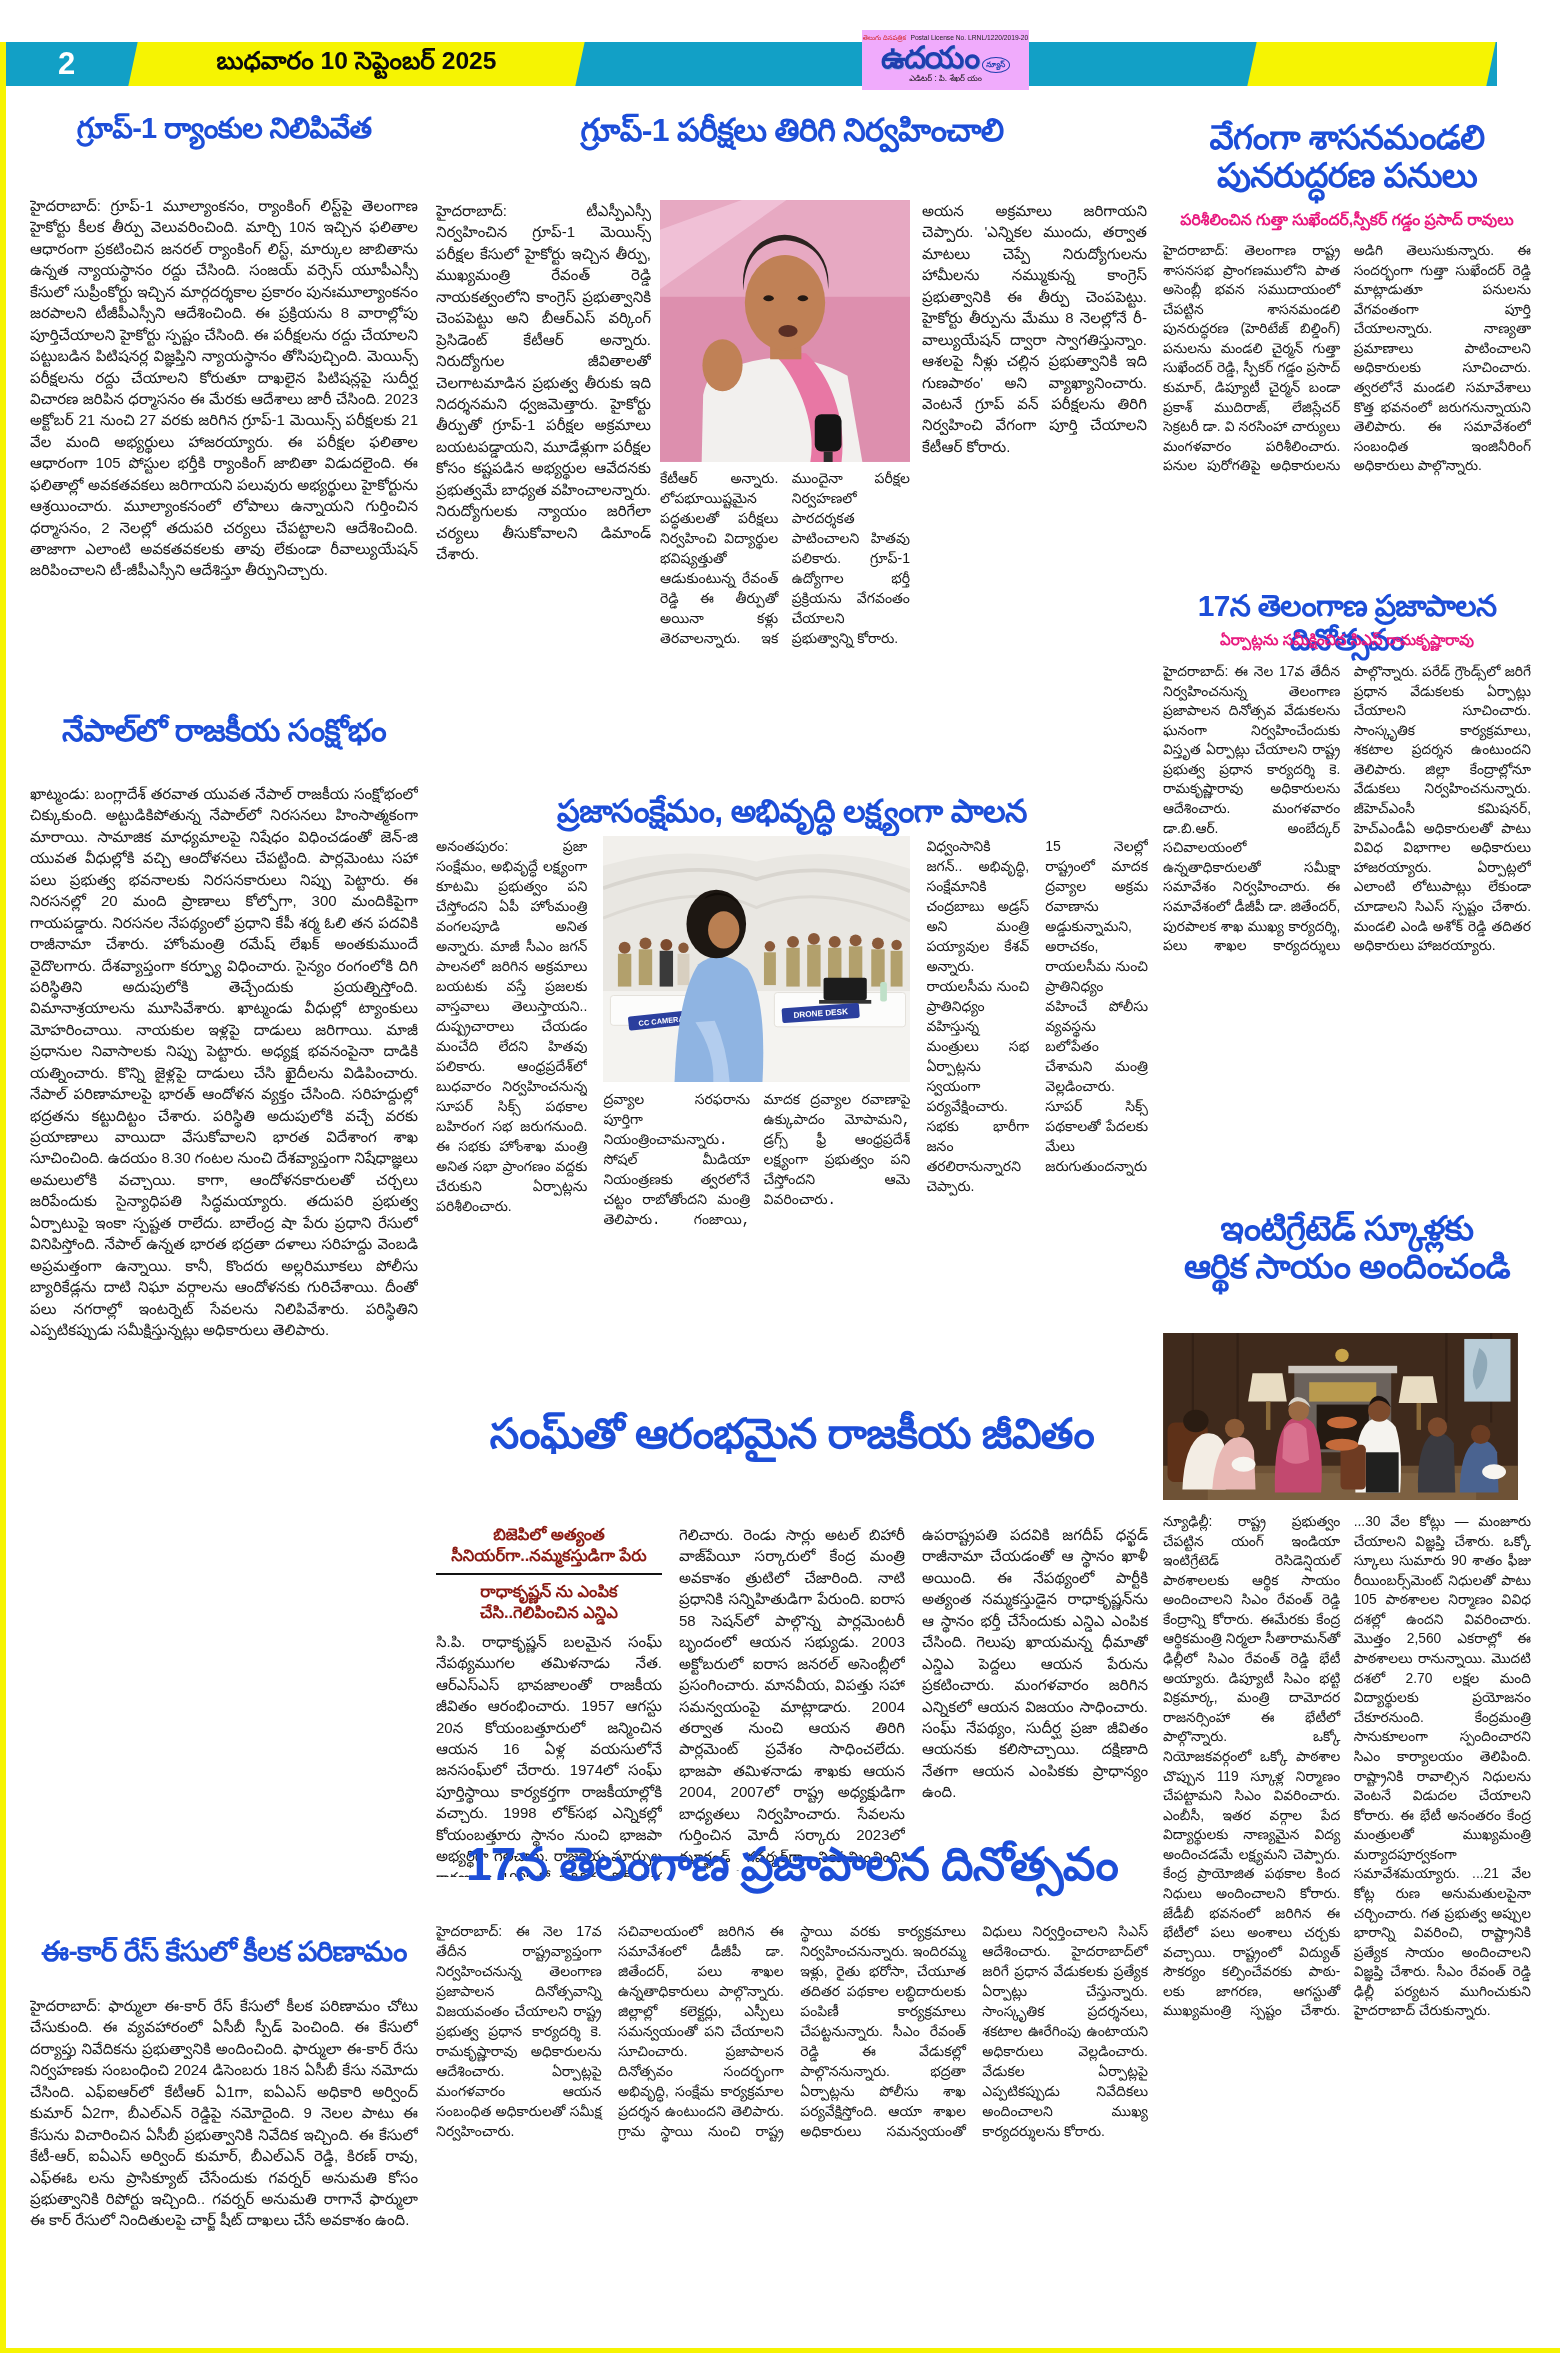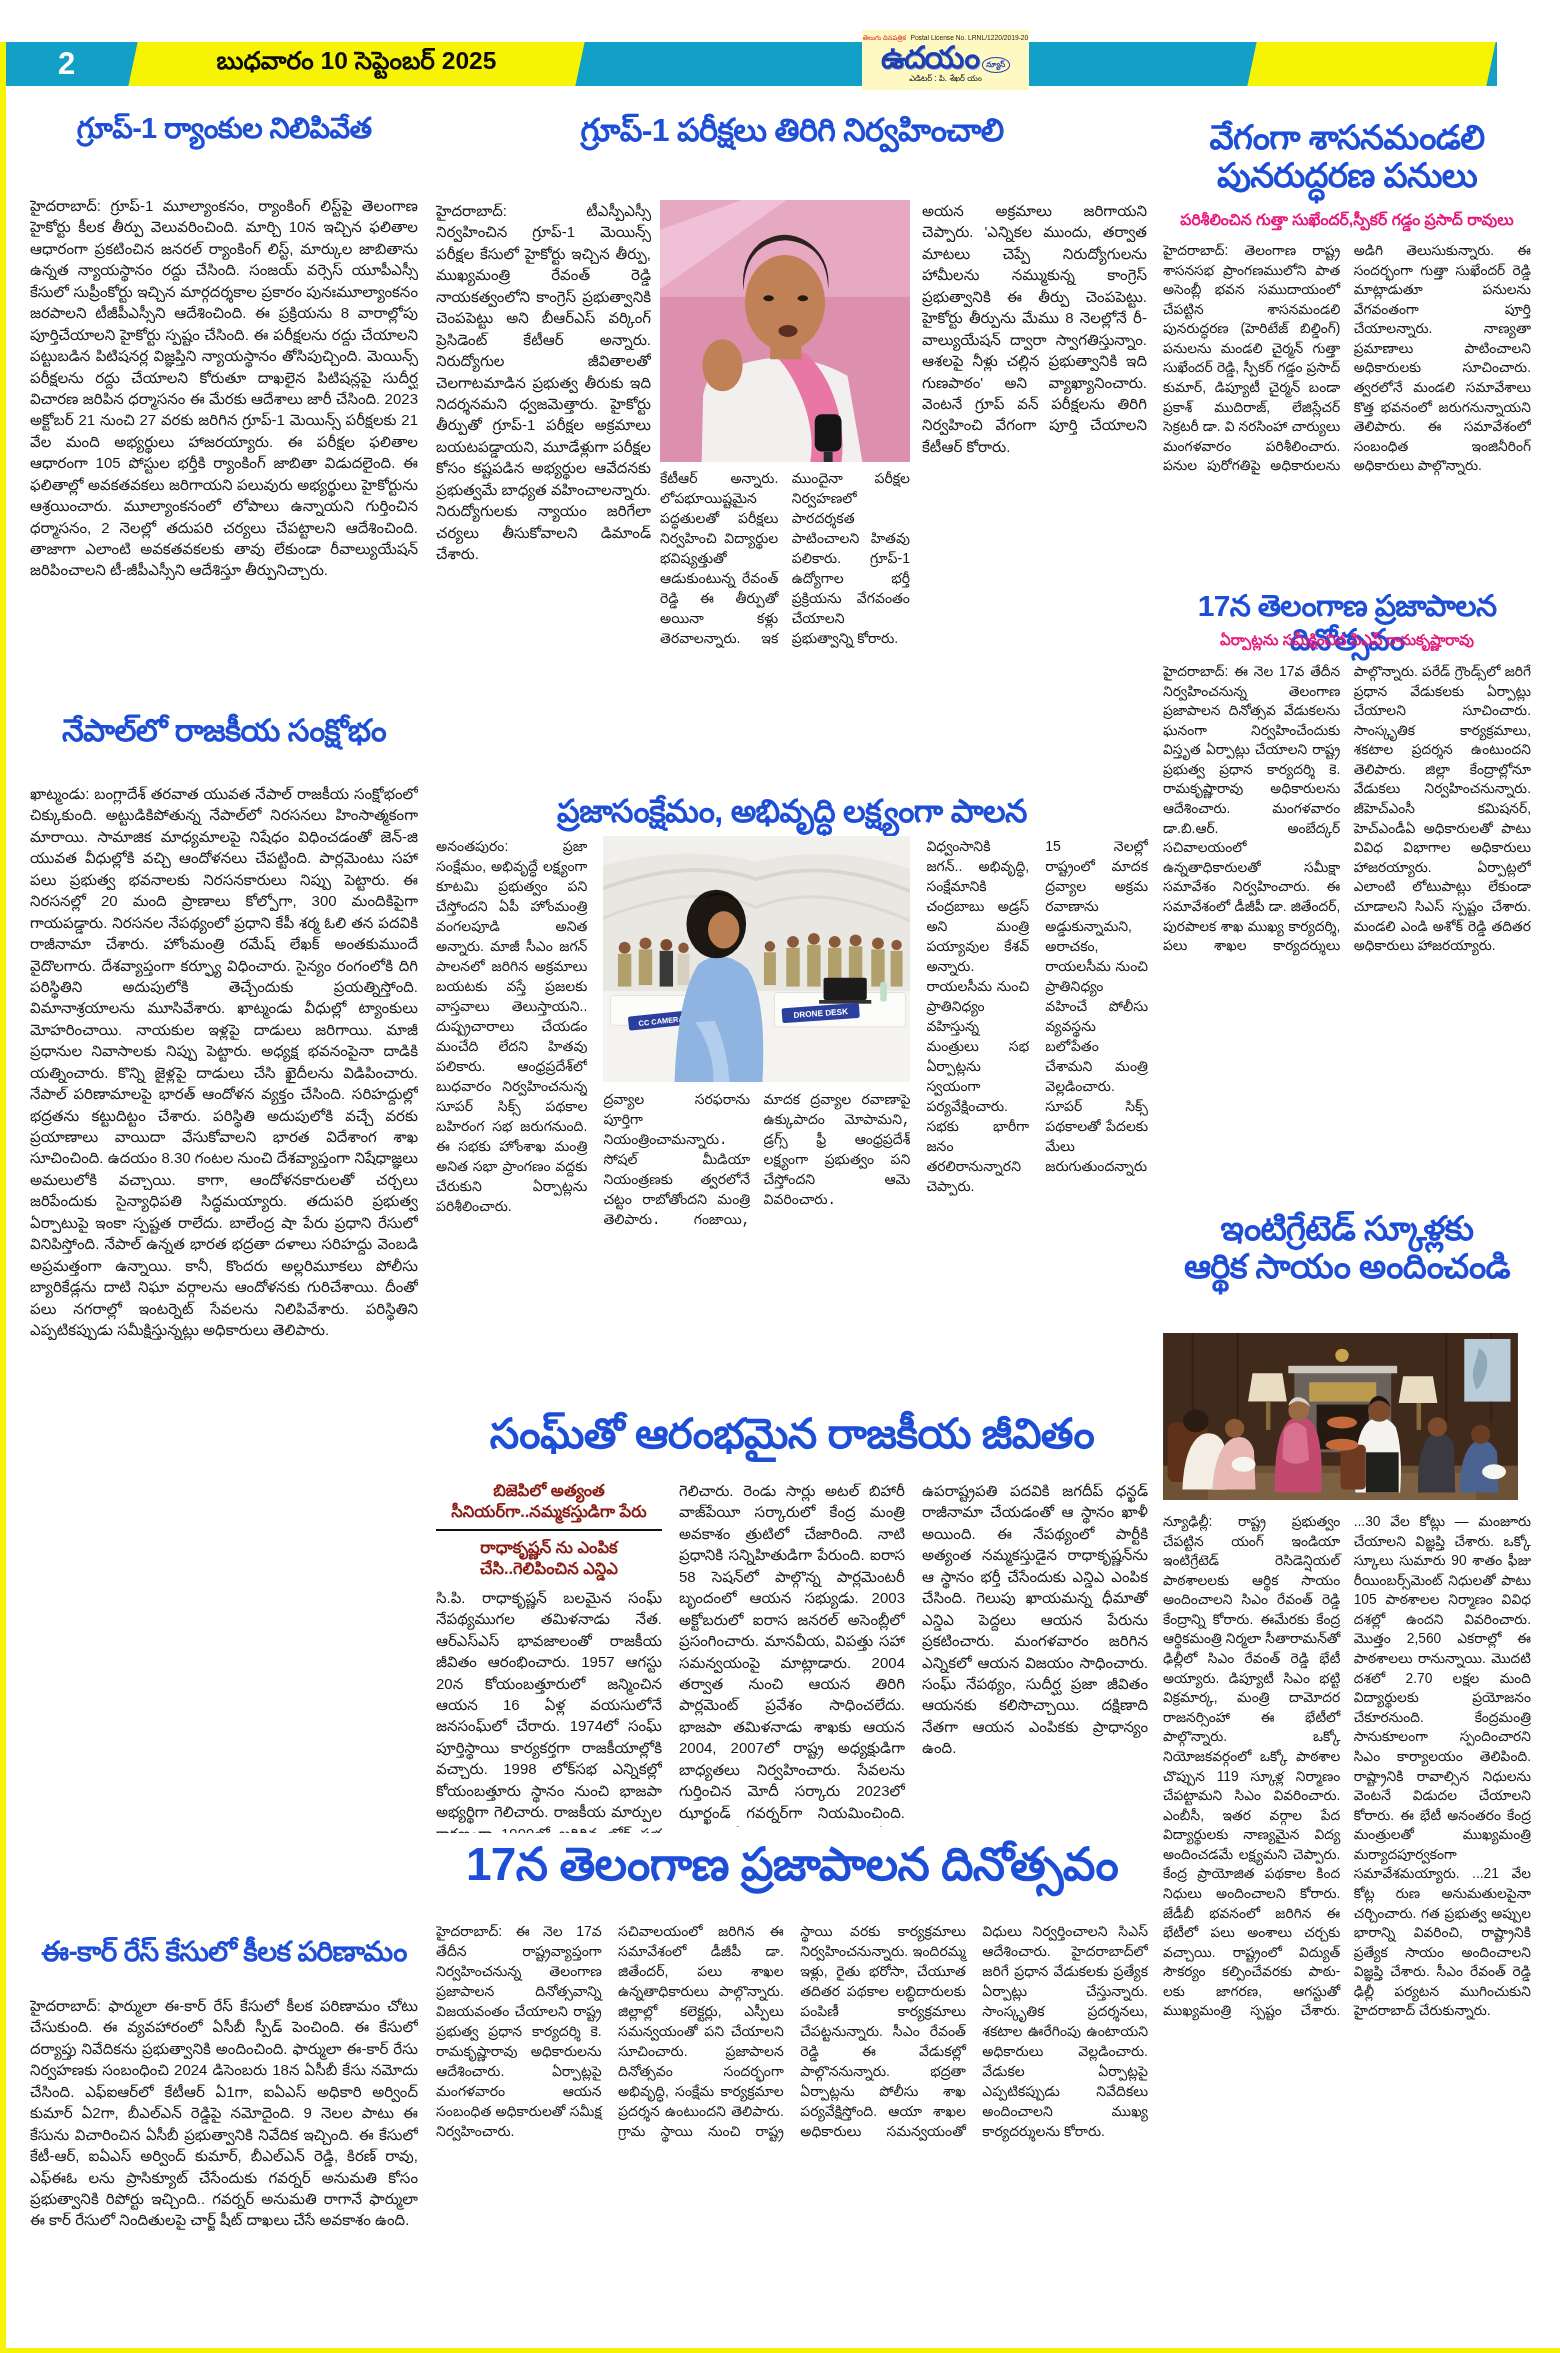--- a/index.html
+++ b/index.html
@@ -6,21 +6,21 @@
   .page{position:relative;width:1561px;height:2354px;background:#ffffff;overflow:hidden;
         font-family:"Liberation Sans", sans-serif;color:#161616;}
   .abs{position:absolute;}
   
   .edge-strip{background:#f6f402;}
   .band{background:#12a0c6;}
   .seg-yellow{background:#f6f402;transform:skewX(-12deg);}
   .unskew{transform:skewX(12deg);width:100%;height:100%;display:flex;align-items:center;justify-content:center;}
   .page-num{color:#ffffff;font-size:31px;font-weight:800;display:flex;align-items:center;justify-content:center;}
   .date-txt{font-size:24.6px;font-weight:800;color:#0b0b0b;letter-spacing:0;}
-  .logo-box{background:#fef9c3;display:flex;flex-direction:column;align-items:center;justify-content:center;padding:1.5px 3px;box-sizing:border-box;}
+  .logo-box{background:#f0abfc;display:flex;flex-direction:column;align-items:center;justify-content:center;padding:1.5px 3px;box-sizing:border-box;}
   .logo-top{font-size:6.7px;line-height:1;white-space:nowrap;display:flex;gap:4.5px;align-items:center;}
   .logo-tagline{color:#d21f1f;}
   .logo-license{color:#222222;}
   .logo-main{display:flex;align-items:flex-end;gap:3px;line-height:1;}
   .logo-word{color:#1e3fae;font-size:31px;font-weight:800;letter-spacing:-1.5px;text-shadow:0.7px 0.7px 0 #9db0e8;}
   .logo-badge{color:#1e3fae;border:1.5px solid #1e3fae;border-radius:50%;font-size:7.5px;font-weight:700;padding:3px 3.7px;}
   .logo-editor{font-size:8.2px;color:#111111;margin-top:1.5px;}
   
   .hl{font-weight:700;color:#1d4ed8;text-align:center;line-height:1.12;letter-spacing:-0.7px;}
   .sub-pink{color:#e8197e;font-weight:700;font-size:15.7px;text-align:center;line-height:1.25;}
@@ -155,21 +155,21 @@
         <ellipse cx="162" cy="126" rx="21" ry="25" fill="#b97f52"></ellipse>
         <path d="M136,84 Q166,70 186,96 Q176,78 156,76 Q142,76 136,84 Z" fill="#120d09"></path>
       </svg>
       <div class="bt cols2" style="width:307px;height:274px;margin-top:7.5px;font-size:14px;font-family:Liberation Mono, monospace;">ద్రవ్యాల సరఫరాను పూర్తిగా నియంత్రించామన్నారు. సోషల్ మీడియా నియంత్రణకు త్వరలోనే చట్టం రాబోతోందని మంత్రి తెలిపారు. గంజాయి, మాదక ద్రవ్యాల రవాణాపై ఉక్కుపాదం మోపామని, డ్రగ్స్ ఫ్రీ ఆంధ్రప్రదేశ్ లక్ష్యంగా ప్రభుత్వం పని చేస్తోందని ఆమె వివరించారు.</div>
     </div>
     <div class="bt" style="width:110px;height:534px;font-size:14px;">విధ్వంసానికి జగన్.. అభివృద్ధి, సంక్షేమానికి చంద్రబాబు అడ్రస్ అని మంత్రి పయ్యావుల కేశవ్ అన్నారు. రాయలసీమ నుంచి ప్రాతినిధ్యం వహిస్తున్న మంత్రులు సభ ఏర్పాట్లను స్వయంగా పర్యవేక్షించారు. సభకు భారీగా జనం తరలిరానున్నారని చెప్పారు.</div>
     <div class="bt" style="width:110px;height:534px;font-size:14px;">15 నెలల్లో రాష్ట్రంలో మాదక ద్రవ్యాల అక్రమ రవాణాను అడ్డుకున్నామని, అరాచకం, రాయలసీమ నుంచి ప్రాతినిధ్యం వహించే పోలీసు వ్యవస్థను బలోపేతం చేశామని మంత్రి వెల్లడించారు. సూపర్ సిక్స్ పథకాలతో పేదలకు మేలు జరుగుతుందన్నారు.</div>
   </div>
 
   <div class="abs hl" style="left:436px;top:1410px;width:712px;font-size:42px;">సంఘ్‌తో ఆరంభమైన రాజకీయ జీవితం</div>
-  <div class="abs flexrow" style="left:436px;top:1480px;width:712px;height:347px;gap:17px;">
+  <div class="abs flexrow" style="left:436px;top:1524px;width:712px;height:347px;gap:17px;">
     <div style="width:226px;">
       <div class="kicker kicker-l1">బిజెపిలో అత్యంత సీనియర్‌గా..నమ్మకస్తుడిగా పేరు</div>
       <div class="kicker" style="margin-bottom:7.5px;">రాధాకృష్ణన్ ను ఎంపిక చేసి..గెలిపించిన ఎన్డిఎ</div>
       <div class="bt" style="height:246px;">సి.పి. రాధాకృష్ణన్ బలమైన సంఘ్ నేపథ్యముగల తమిళనాడు నేత. ఆర్ఎస్ఎస్ భావజాలంతో రాజకీయ జీవితం ఆరంభించారు. 1957 ఆగస్టు 20న కోయంబత్తూరులో జన్మించిన ఆయన 16 ఏళ్ల వయసులోనే జనసంఘ్‌లో చేరారు. 1974లో సంఘ్ పూర్తిస్థాయి కార్యకర్తగా రాజకీయాల్లోకి వచ్చారు. 1998 లోక్‌సభ ఎన్నికల్లో కోయంబత్తూరు స్థానం నుంచి భాజపా అభ్యర్థిగా గెలిచారు. రాజకీయ మార్పుల కారణంగా 1999లో జరిగిన లోక్ సభ ఎన్నికల్లో ఆయన 55,000 ఓట్ల మెజార్టీతో గెలిచారు.</div>
     </div>
     <div class="bt" style="width:226px;height:347px;">గెలిచారు. రెండు సార్లు అటల్ బిహారీ వాజ్‌పేయీ సర్కారులో కేంద్ర మంత్రి అవకాశం త్రుటిలో చేజారింది. నాటి ప్రధానికి సన్నిహితుడిగా పేరుంది. ఐరాస 58 సెషన్‌లో పాల్గొన్న పార్లమెంటరీ బృందంలో ఆయన సభ్యుడు. 2003 అక్టోబరులో ఐరాస జనరల్ అసెంబ్లీలో ప్రసంగించారు. మానవీయ, విపత్తు సహా సమన్వయంపై మాట్లాడారు. 2004 తర్వాత నుంచి ఆయన తిరిగి పార్లమెంట్ ప్రవేశం సాధించలేదు. భాజపా తమిళనాడు శాఖకు ఆయన 2004, 2007లో రాష్ట్ర అధ్యక్షుడిగా బాధ్యతలు నిర్వహించారు. సేవలను గుర్తించిన మోదీ సర్కారు 2023లో ఝార్ఖండ్ గవర్నర్‌గా నియమించింది. దాదాపు ఏడాదిన్నర అక్కడ పనిచేసిన తర్వాత తమిళిసై సౌందరరాజన్ రాజీనామాతో తెలంగాణ, పుదుచ్చేరి బాధ్యతలను ఆయనకే అప్పగించారు. కానీ, జులైలో ఆయన్ను మహారాష్ట్ర గవర్నర్‌గా నియమించారు. మిగిలిన రాష్ట్రాల బాధ్యతలను ఇతరులకు అప్పగించారు. ఆయన కాలేజీ సమయంలో టేబుల్-టెన్నిస్ క్రీడాకారుడు. బ్యాచిలర్ ఆఫ్ బిజినెస్ అడ్మినిస్ట్రేషన్‌ను పూర్తి చేశారు.</div>
     <div class="bt" style="width:226px;height:347px;">ఉపరాష్ట్రపతి పదవికి జగదీప్ ధన్ఖడ్ రాజీనామా చేయడంతో ఆ స్థానం ఖాళీ అయింది. ఈ నేపథ్యంలో పార్టీకి అత్యంత నమ్మకస్తుడైన రాధాకృష్ణన్‌ను ఆ స్థానం భర్తీ చేసేందుకు ఎన్డిఎ ఎంపిక చేసింది. గెలుపు ఖాయమన్న ధీమాతో ఎన్డిఎ పెద్దలు ఆయన పేరును ప్రకటించారు. మంగళవారం జరిగిన ఎన్నికలో ఆయన విజయం సాధించారు. సంఘ్ నేపథ్యం, సుదీర్ఘ ప్రజా జీవితం ఆయనకు కలిసొచ్చాయి. దక్షిణాది నేతగా ఆయన ఎంపికకు ప్రాధాన్యం ఉంది.</div>
   </div>
 
   <div class="abs hl" style="left:436px;top:1839px;width:712px;font-size:46px;">17న తెలంగాణ ప్రజాపాలన దినోత్సవం</div>

